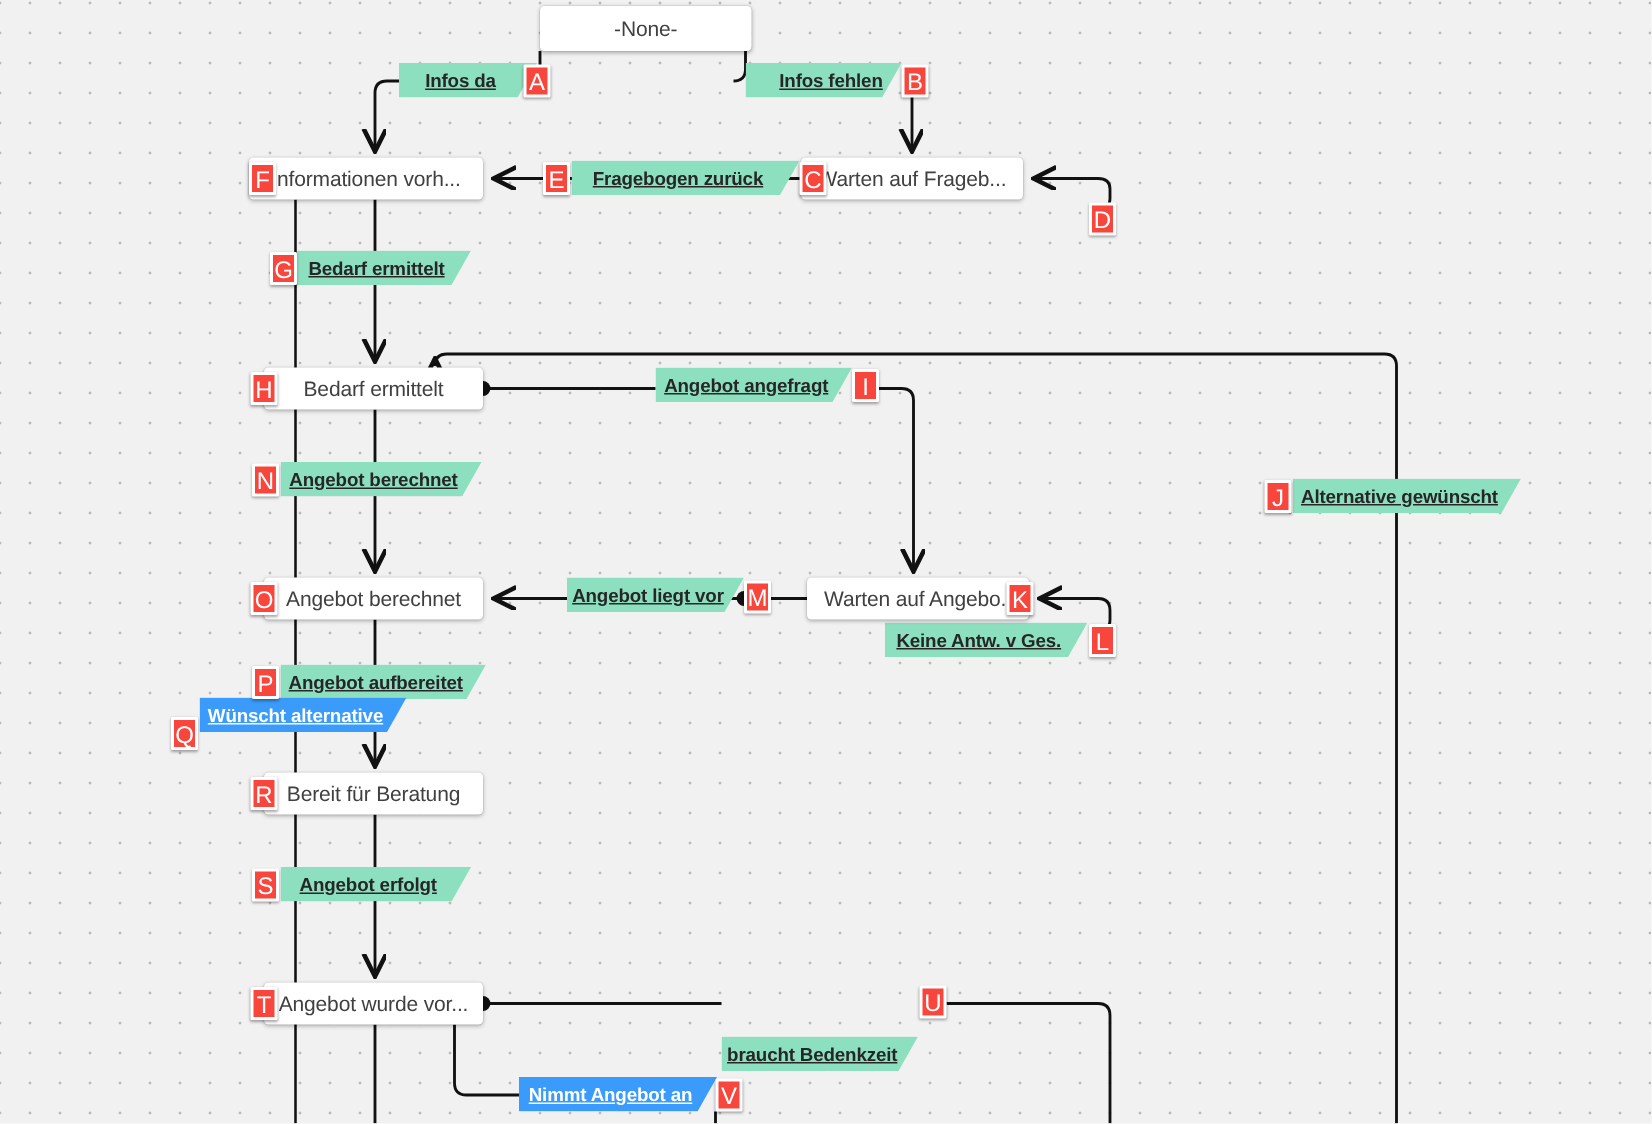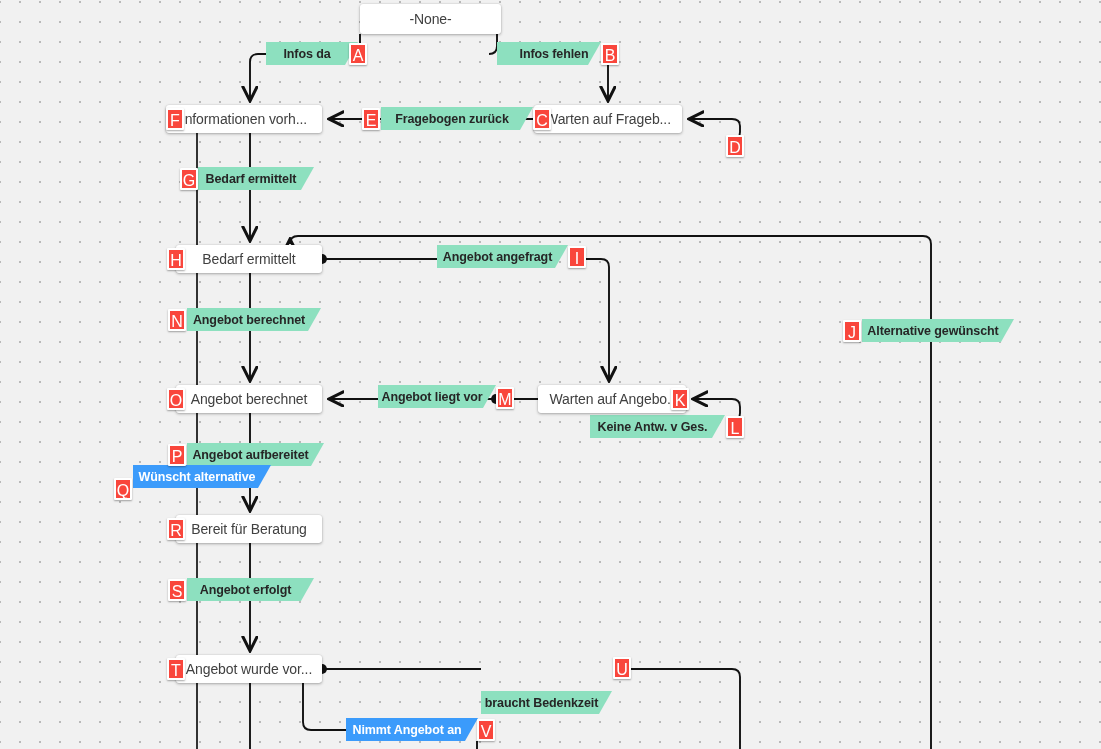--- a/index.html
+++ b/index.html
@@ -59,20 +59,21 @@
     position: relative;
     z-index: 2;
     width: 100%;
     text-align: center;
     padding-right: 10px;
     font-size: 12.5px;
     font-weight: bold;
     color: #262626;
     white-space: nowrap;
     letter-spacing: -0.1px;
+    text-decoration: underline;
   }
   .trans.blue .txt { color: #ffffff; }
   
   .key {
     position: absolute;
     width: 18px; height: 22px;
     background: #f9463c;
     color: #ffffff;
     font-size: 16px;
     line-height: 22px;

